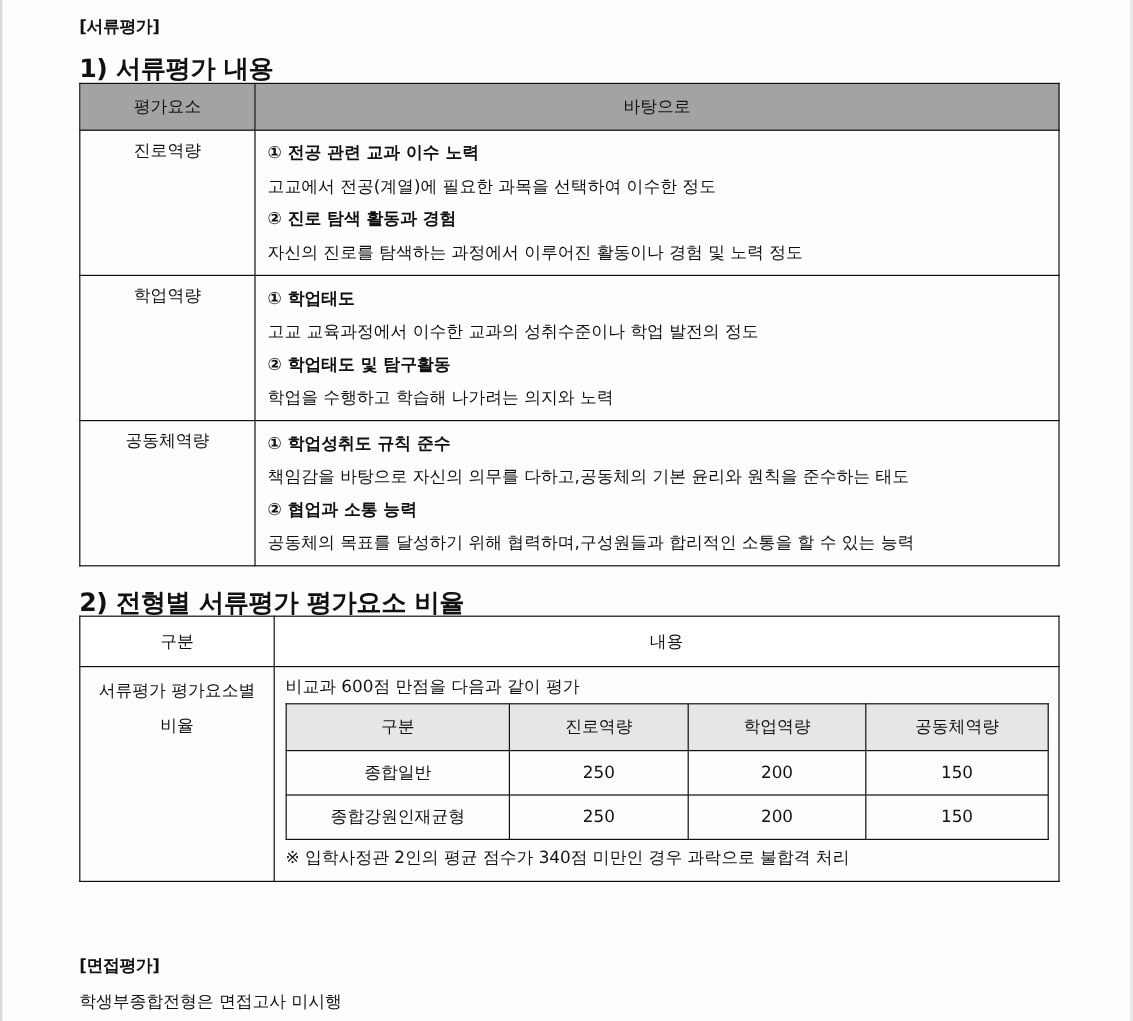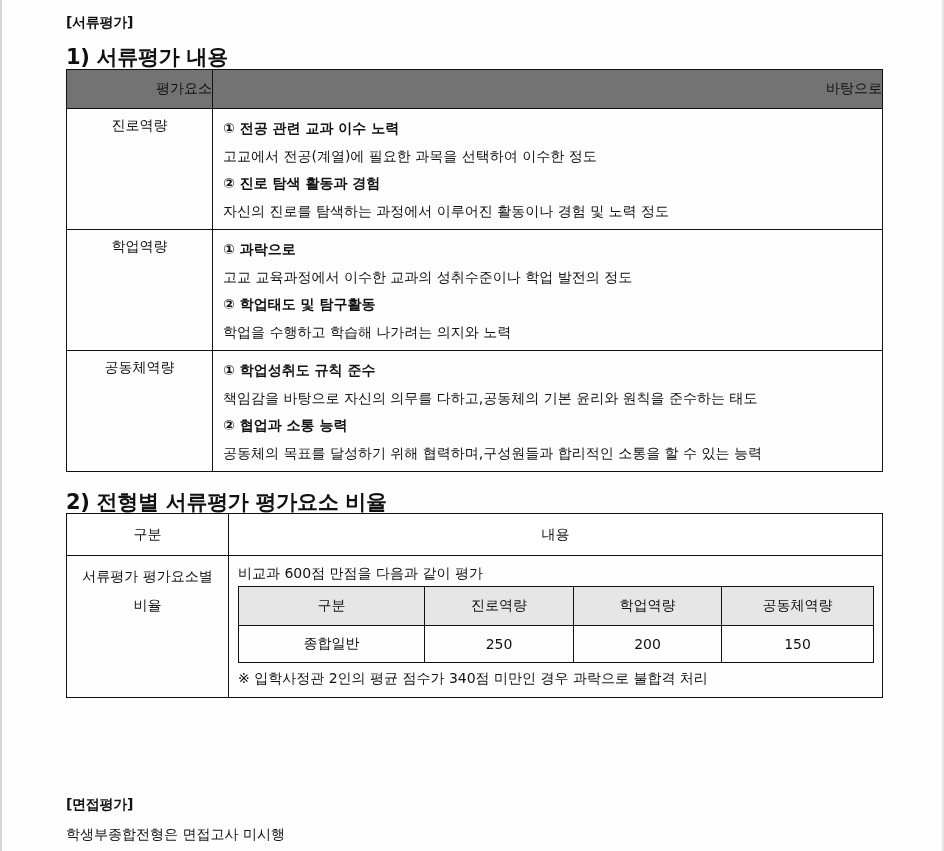--- a/index.html
+++ b/index.html
@@ -13,21 +13,21 @@
       box-sizing: border-box;
     }
     .rightedge { position: absolute; top: 0; right: 0; width: 2px; height: 851px; background: #e6e6e6; }
     .h-main { position: absolute; left: 64px; font-size: 14px; font-weight: bold; letter-spacing: -0.3px; }
     .h-sub { position: absolute; left: 64px; font-size: 21px; font-weight: bold; letter-spacing: -0.3px; }
     .para { position: absolute; left: 64px; font-size: 14px; }
 
     table { border-collapse: collapse; position: absolute; table-layout: fixed; }
     td, th { border: 1.5px solid #111; font-weight: normal; font-size: 14px; padding: 0; }
     .t1 { left: 64px; top: 69px; width: 816px; }
-    .t1 th { background: #737373; height: 38px; text-align: right; vertical-align: middle; }
+    .t1 th { background: #a3a3a3; height: 38px; text-align: center; vertical-align: middle; }
     .t1 td.cat { text-align: center; vertical-align: top; padding-top: 8px; }
     .t1 td.content { vertical-align: top; padding: 6px 10px 4px 10px; }
     .line { height: 27.5px; line-height: 27.5px; white-space: nowrap; }
     .line.b { font-weight: bold; }
 
     .t2 { left: 64px; top: 513px; width: 816px; }
     .t2 th { background: #fff; height: 41px; text-align: center; vertical-align: middle; }
     .t2 td.cat { text-align: center; vertical-align: top; padding-top: 6px; line-height: 29px; }
     .t2 td.content { vertical-align: top; padding: 4px 9px 4px 9px; }
     .t2 .lead { height: 26px; line-height: 26px; }
@@ -60,21 +60,21 @@
     <td class="content">
       <div class="line b">① 전공 관련 교과 이수 노력</div>
       <div class="line">고교에서 전공(계열)에 필요한 과목을 선택하여 이수한 정도</div>
       <div class="line b">② 진로 탐색 활동과 경험</div>
       <div class="line">자신의 진로를 탐색하는 과정에서 이루어진 활동이나 경험 및 노력 정도</div>
     </td>
   </tr>
   <tr>
     <td class="cat">학업역량</td>
     <td class="content">
-      <div class="line b">① 과락으로</div>
+      <div class="line b">① 학업태도</div>
       <div class="line">고교 교육과정에서 이수한 교과의 성취수준이나 학업 발전의 정도</div>
       <div class="line b">② 학업태도 및 탐구활동</div>
       <div class="line">학업을 수행하고 학습해 나가려는 의지와 노력</div>
     </td>
   </tr>
   <tr>
     <td class="cat">공동체역량</td>
     <td class="content">
       <div class="line b">① 학업성취도 규칙 준수</div>
       <div class="line">책임감을 바탕으로 자신의 의무를 다하고,공동체의 기본 윤리와 원칙을 준수하는 태도</div>
@@ -117,20 +117,26 @@
           <th>진로역량</th>
           <th>학업역량</th>
           <th>공동체역량</th>
         </tr>
         <tr>
           <td>종합일반</td>
           <td>250</td>
           <td>200</td>
           <td>150</td>
         </tr>
+        <tr>
+          <td>종합강원인재균형</td>
+          <td>250</td>
+          <td>200</td>
+          <td>150</td>
+        </tr>
       </tbody>
           </table>
       <div class="note">※ 입학사정관 2인의 평균 점수가 340점 미만인 경우 과락으로 불합격 처리</div>
     </td>
   </tr>
 </tbody>
   </table>
 
 <div class="h-main" style="top:796px;">[면접평가]</div>
 <div class="para" style="top:826px;">학생부종합전형은 면접고사 미시행</div>

